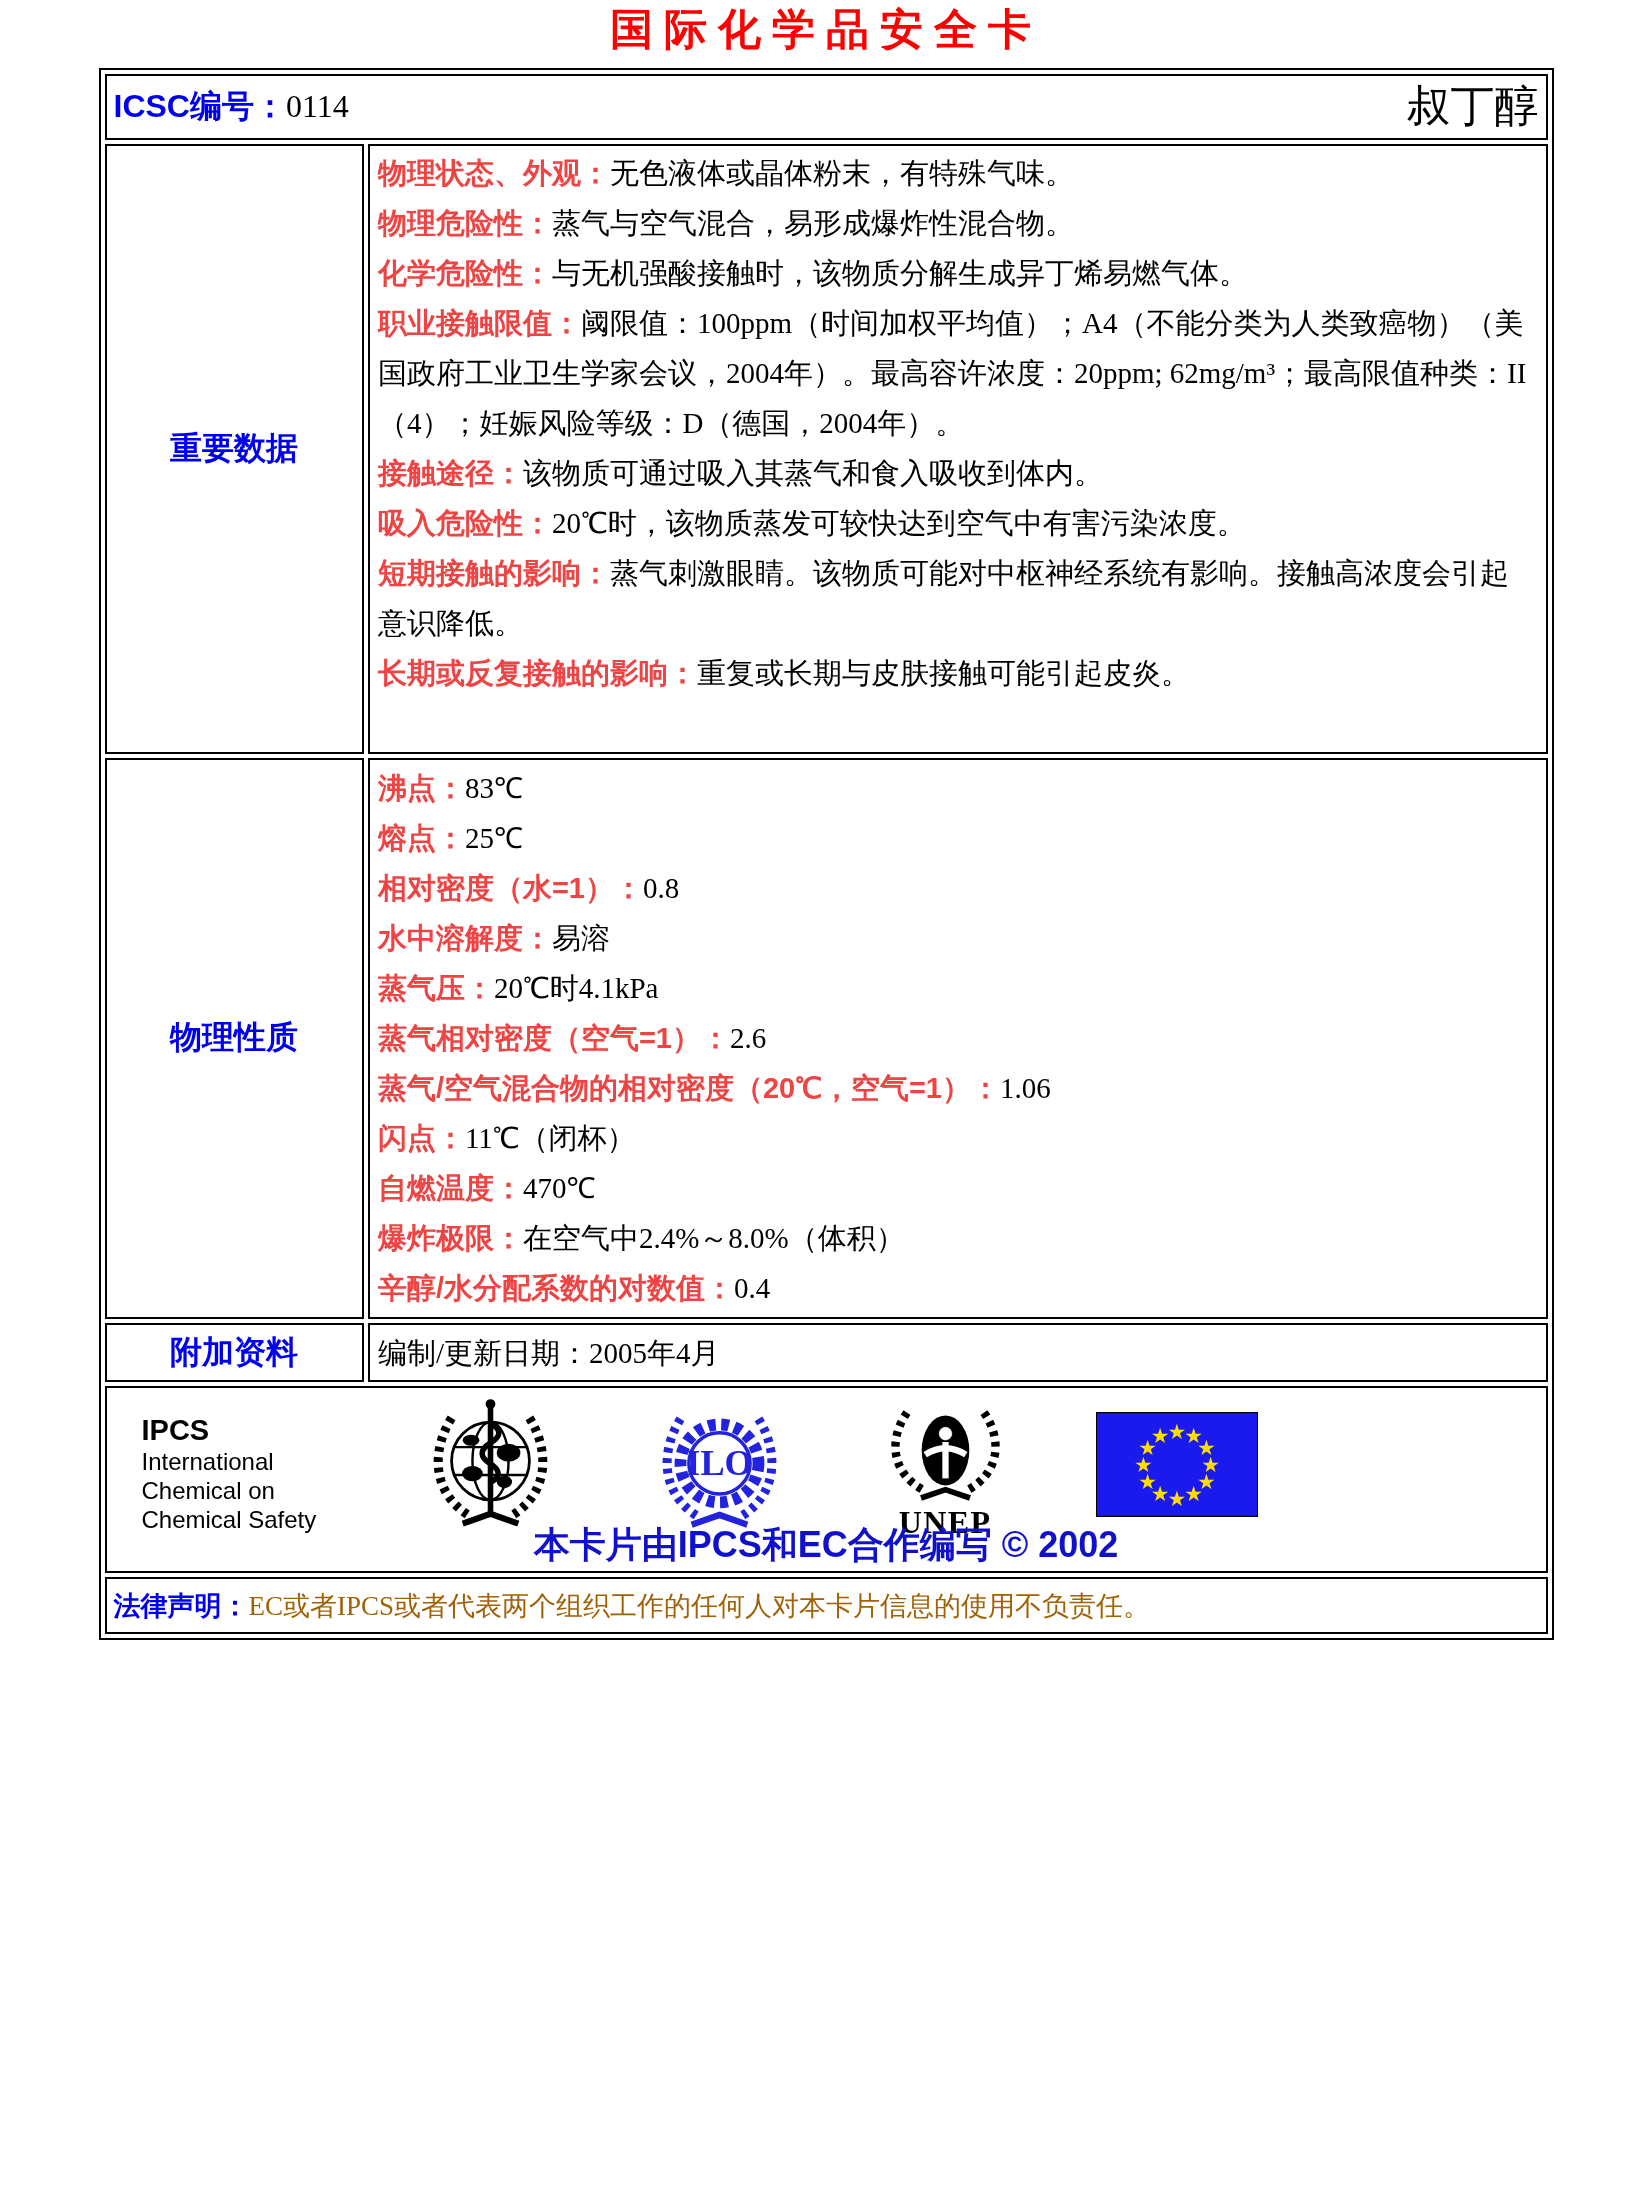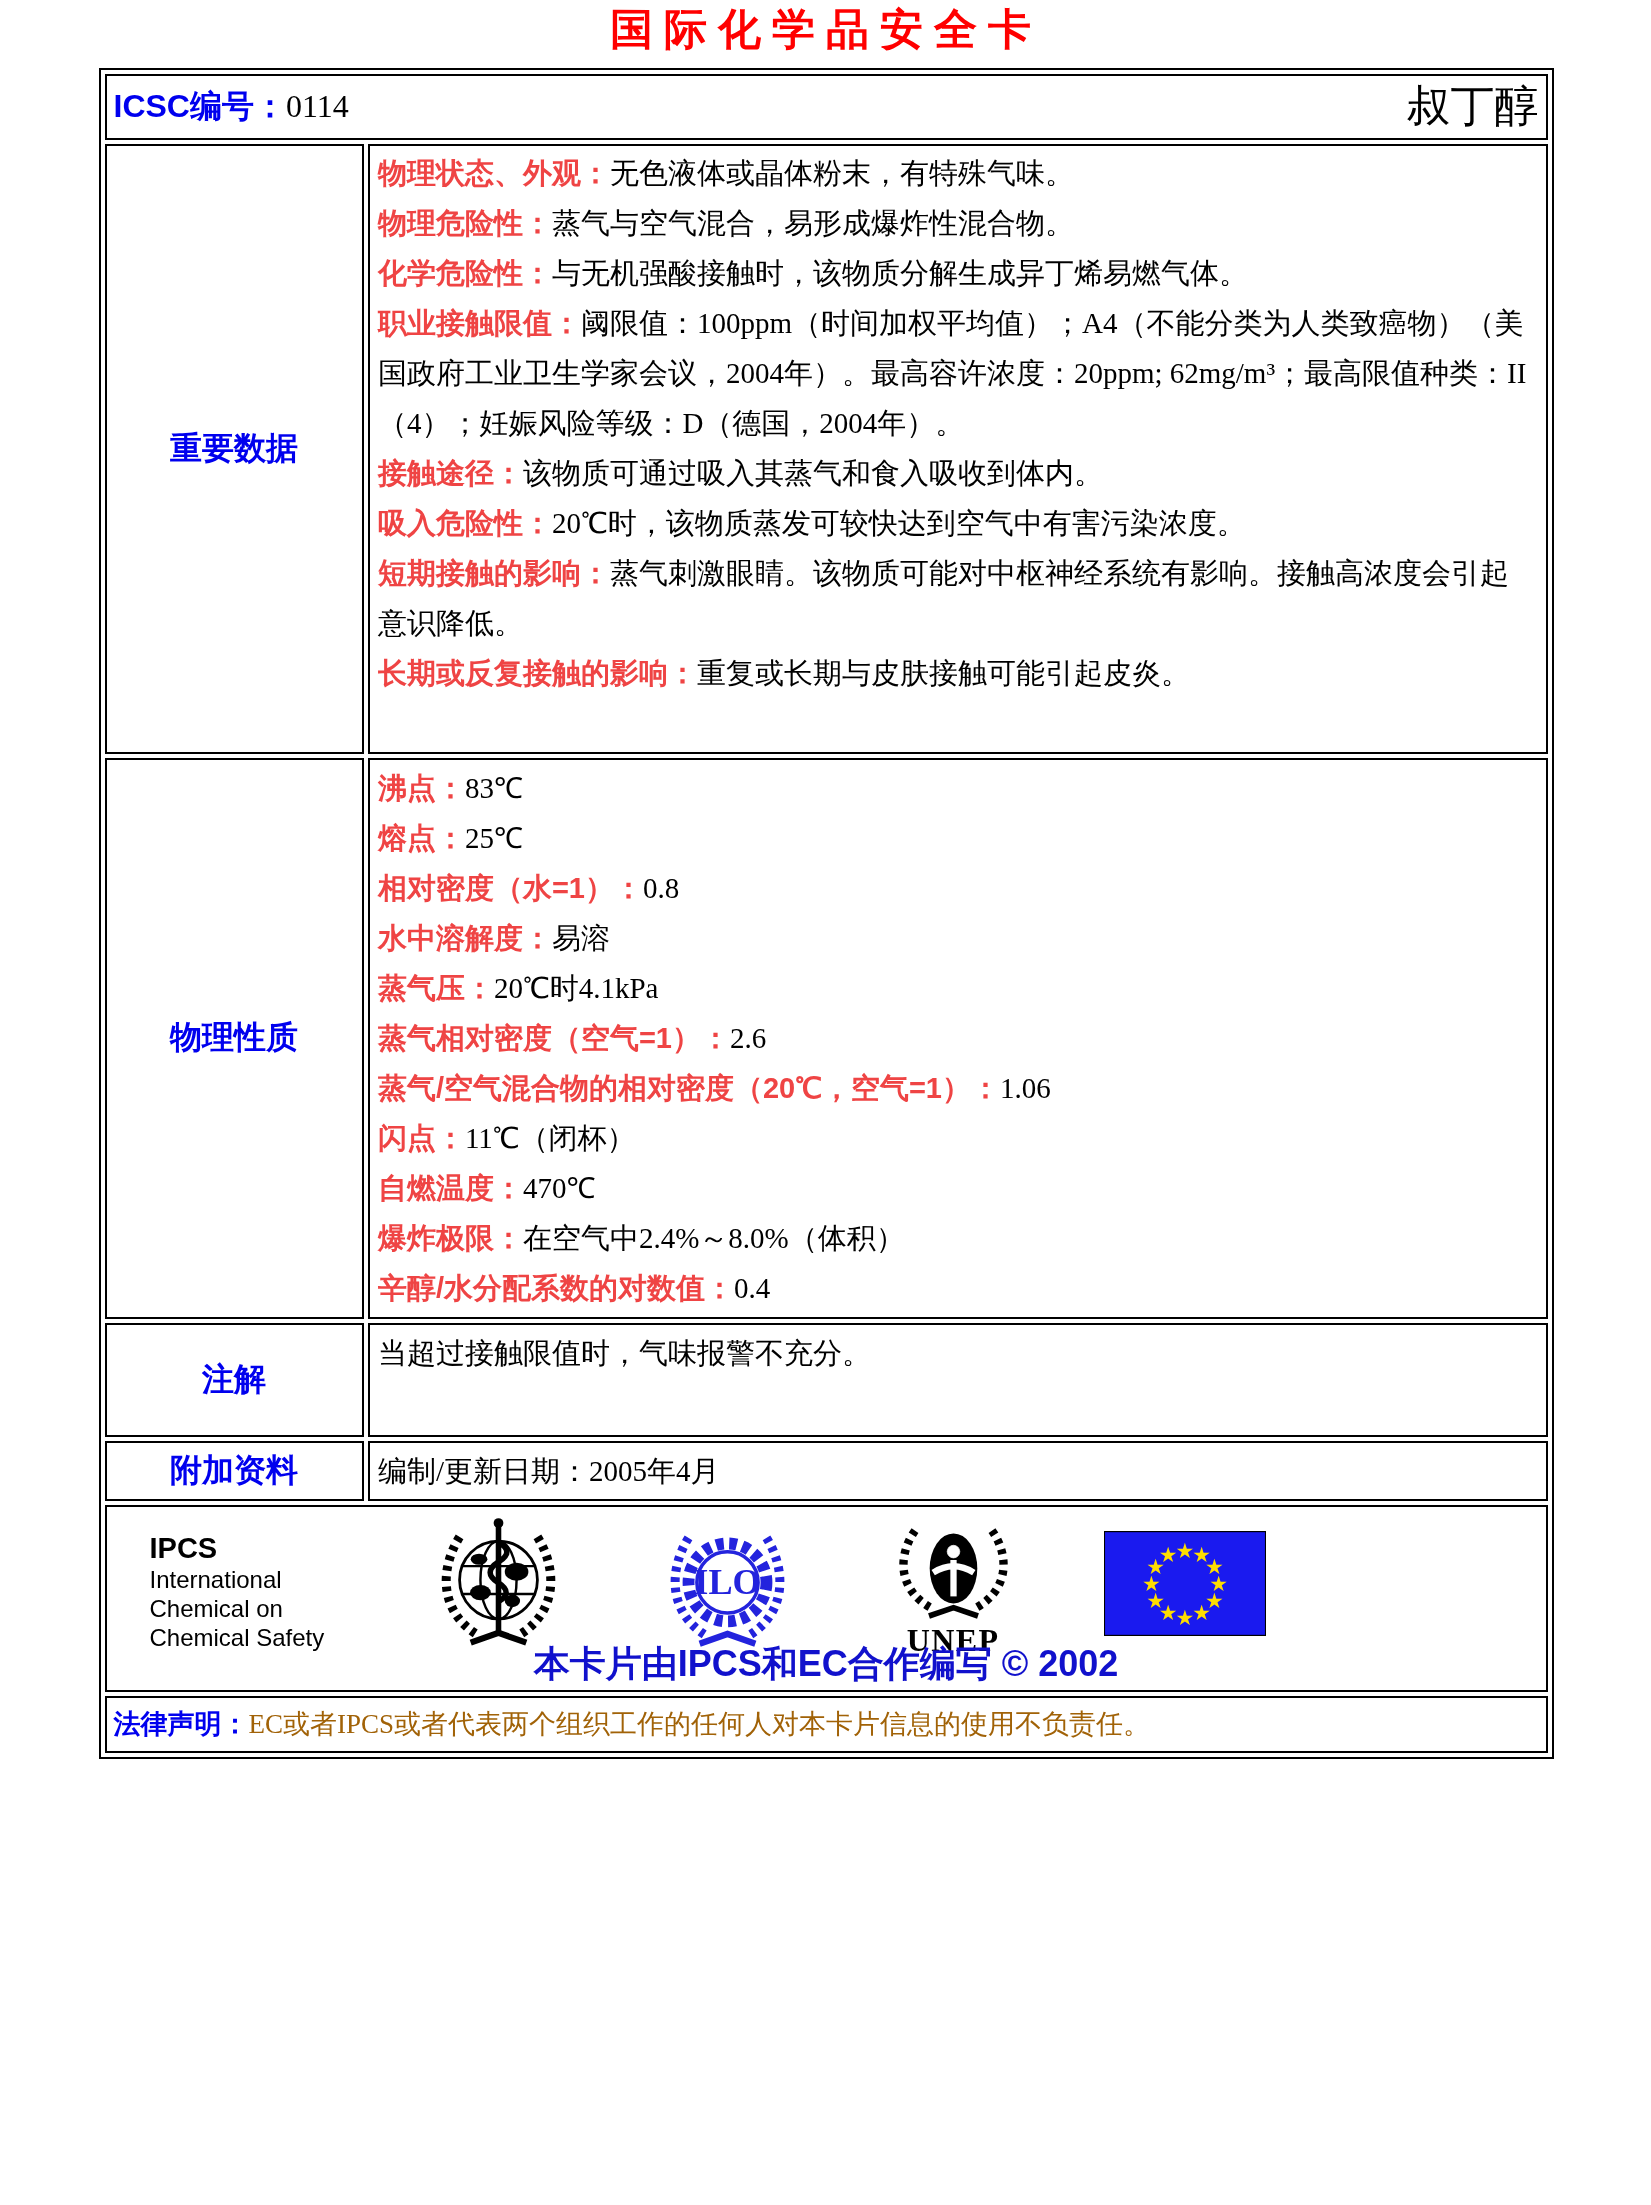--- a/index.html
+++ b/index.html
@@ -52,21 +52,21 @@
   td.h-env       { height:110px; }
   td.h-notes     { height:105px; }
   td.h-addl      { height:40px; vertical-align:middle; }
 
   .entry { display:block; }
   .entry-label { color:#ef4444; font-weight:bold; font-family:"Liberation Sans", sans-serif; }
   .entry-value { color:#000; }
 
   td.logos-cell { height:176px; position:relative; padding:4.2px 7px 2.8px 7px; }
   .logos-flex { display:flex; align-items:flex-start; }
-  .ipcs-block { margin-left:36px; margin-top:21px; width:230px; color:#000; }
+  .ipcs-block { margin-left:28px; margin-top:21px; width:230px; color:#000; }
   .ipcs-abbr { font-weight:bold; font-size:29px; line-height:33px; }
   .ipcs-line { font-size:24px; line-height:29px; }
   .logo-box { flex:none; }
   .who-box  { margin-left:49px; margin-top:1.4px; }
   .ilo-box  { margin-left:91px; margin-top:5.6px; }
   .unep-box { margin-left:91px; margin-top:7px; text-align:center; }
   .unep-label { font-family:"Liberation Serif", serif; font-weight:bold; font-size:32px; letter-spacing:1.4px; color:#000; line-height:31px; }
   .eu-box   { margin-left:84px; margin-top:19.5px; }
   .logos-caption {
     position:absolute; left:0; right:0; bottom:1.4px;
@@ -131,24 +131,20 @@
             <div class="entry"><span class="entry-label">蒸气/空气混合物的相对密度（20℃，空气=1）：</span><span class="entry-value">1.06</span></div>
             <div class="entry"><span class="entry-label">闪点：</span><span class="entry-value">11℃（闭杯）</span></div>
             <div class="entry"><span class="entry-label">自燃温度：</span><span class="entry-value">470℃</span></div>
             <div class="entry"><span class="entry-label">爆炸极限：</span><span class="entry-value">在空气中2.4%～8.0%（体积）</span></div>
             <div class="entry"><span class="entry-label">辛醇/水分配系数的对数值：</span><span class="entry-value">0.4</span></div>
           </div>
     </td>
   </tr>
 
 
-  <tr>
-    <td class="label-cell h-notes">注解</td>
-    <td class="content-cell h-notes">当超过接触限值时，气味报警不充分。</td>
-  </tr>
 
   <tr>
     <td class="label-cell h-addl">附加资料</td>
     <td class="content-cell h-addl">编制/更新日期：2005年4月</td>
   </tr>
 
   <tr>
     <td class="logos-cell" colspan="2">
       <div class="logos-flex">
         <div class="ipcs-block">

